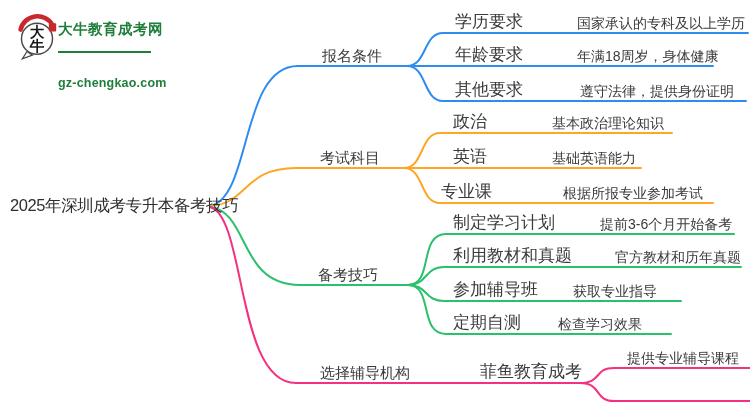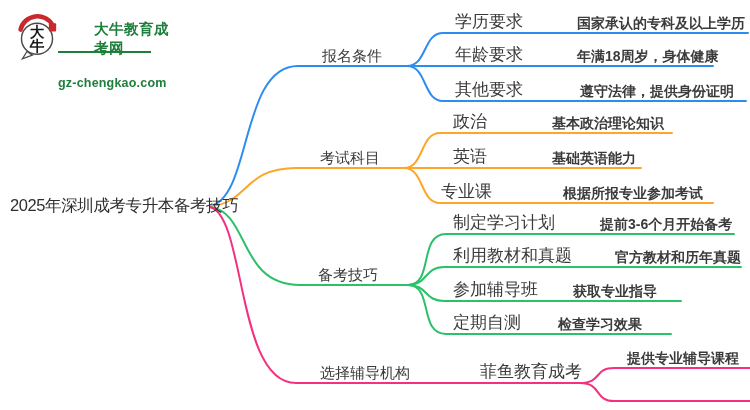--- a/index.html
+++ b/index.html
@@ -6,21 +6,21 @@
   .stage{
     position:relative;width:750px;height:410px;overflow:hidden;background:#ffffff;
     font-family:"Liberation Sans","DejaVu Sans",sans-serif;
   }
   .links{position:absolute;left:0;top:0;}
   .n{
     position:absolute;white-space:nowrap;line-height:1;color:#3b3b3b;
     font-size:15px;letter-spacing:0;cursor:default;
   }
   .root{font-size:16.5px;letter-spacing:-0.4px;color:#2f2f2f;}
-  .leaf{font-size:14px;font-weight:bold;}
+  .leaf{font-size:14px;}
   .sub{font-size:17px;}
   .branch{font-size:15px;}
   .logo{position:absolute;left:14px;top:10px;width:160px;height:52px;}
   .logo-icon{position:absolute;left:2px;top:2px;}
   .logo-title{
     position:absolute;left:44px;top:10px;font-size:14.5px;font-weight:bold;
     letter-spacing:0.5px;
   }
   .logo-domain{
     position:absolute;left:44px;top:26px;font-size:12.5px;font-weight:bold;
@@ -61,21 +61,21 @@
 
   <div class="logo">
     <svg class="logo-icon" width="42" height="48" viewBox="0 0 46 52">
       <path d="M5,19 A19,19 0 0 1 40,14" fill="none" stroke="#C9282D" stroke-width="5" stroke-linecap="round"></path>
       <circle cx="23" cy="29" r="17" fill="#ffffff" stroke="#4a4a4a" stroke-width="1.6"></circle>
       <path d="M12,43 L7,51 L18,47 Z" fill="#ffffff" stroke="#4a4a4a" stroke-width="1.4"></path>
       <text x="23" y="27" text-anchor="middle" font-size="16" font-weight="bold" fill="#1a1a1a">大</text>
       <text x="23" y="42" text-anchor="middle" font-size="16" font-weight="bold" fill="#1a1a1a">牛</text>
       <rect x="36" y="12" width="8" height="9" rx="1" fill="#C9282D"></rect>
     </svg>
-    <div class="logo-title" style="color:#1F7E3C;margin-left:36px;">大牛教育成考网</div>
+    <div class="logo-title" style="color:#1F7E3C;">大牛教育成考网</div>
     <div class="logo-domain" style="color:#1F7E3C;">gz-chengkao.com</div>
     <div class="logo-underline" style="background:#1F7E3C;"></div>
   </div>
 
   <div class="n root" style="left:10px;top:197px;">2025年深圳成考专升本备考技巧</div>
 
   <div class="n branch" style="left:322px;bottom:347px;">报名条件</div>
   <div class="n sub" style="left:455px;bottom:380px;">学历要求</div>
   <div class="n leaf" style="left:577px;bottom:380px;">国家承认的专科及以上学历</div>
   <div class="n sub" style="left:455px;bottom:347px;">年龄要求</div>

